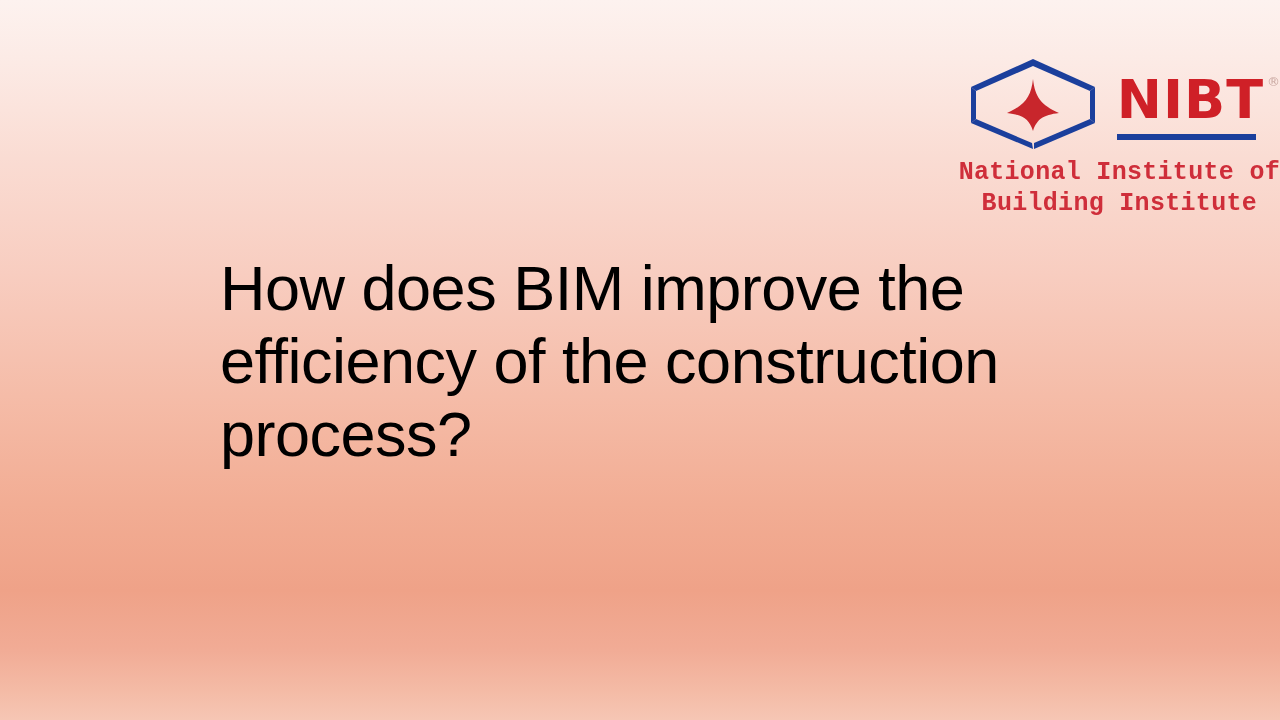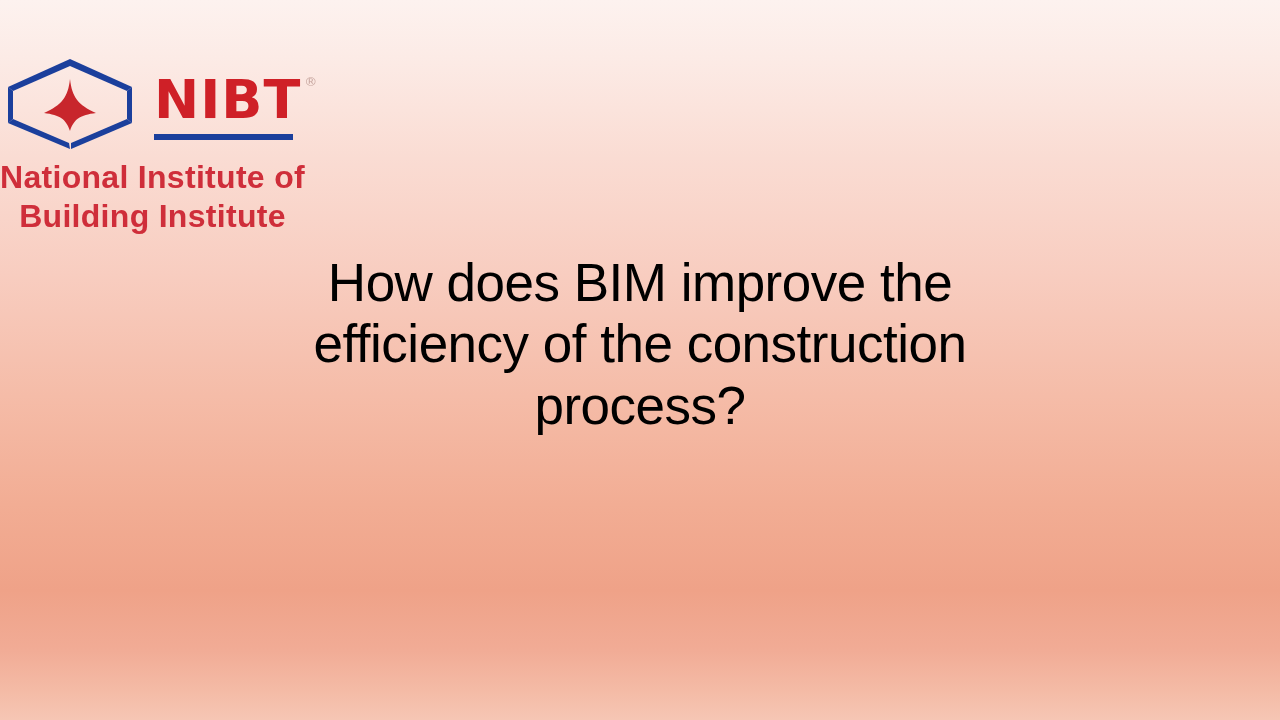--- a/index.html
+++ b/index.html
@@ -34,21 +34,21 @@
   }
 
   
   #logo-block {
     position: absolute;
     top: 58px;
     left: 0;
     width: 1280px;
     display: flex;
     flex-direction: column;
-    align-items: flex-start;
+    align-items: flex-end;
   }
 
   #logo-top-row {
     display: flex;
     align-items: center;
     justify-content: center;
     height: 90px;
   }
 
   #logo-mark {
@@ -92,45 +92,44 @@
   #nibt-underline {
     margin-top: 7px;
     width: 139px;
     height: 6px;
     background: #1b3f9c;
   }
 
   #logo-subtitle {
     margin-top: 10px;
     text-align: center;
-    font-family: Liberation Sans, sans-serif;
+    font-family: Liberation Mono, monospace;
     font-weight: bold;
-    font-size: 32px;
+    font-size: 25px;
     line-height: 1.22;
     letter-spacing: 0.3px;
     color: #cf2e3a;
   }
 
   #logo-subtitle .sub-line {
     display: block;
     white-space: nowrap;
   }
 
   
   #heading {
     position: absolute;
     top: 252px;
     left: 50%;
     transform: translateX(-50%);
     width: 840px;
-    text-align: center;
     color: #000000;
     font-family: "Liberation Sans Narrow", "Liberation Sans", sans-serif;
     font-weight: normal;
-    font-size: 53px;
+    font-size: 63px;
     line-height: 1.16;
     letter-spacing: -0.5px;
     margin: 0;
     font-stretch: condensed;
   }
 </style>
 </head>
 <body>
 
 <div id="slide">

